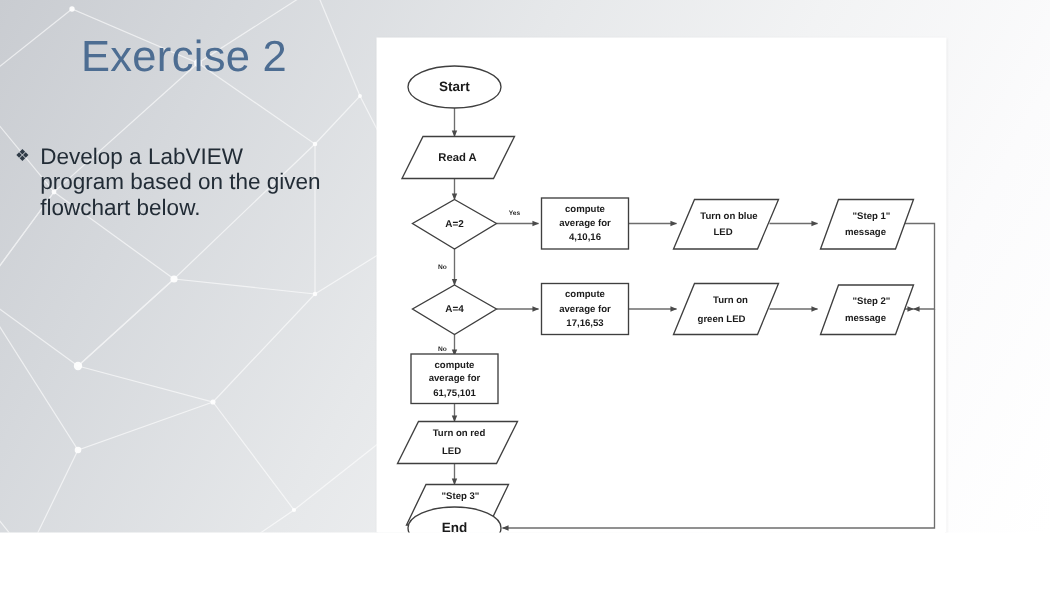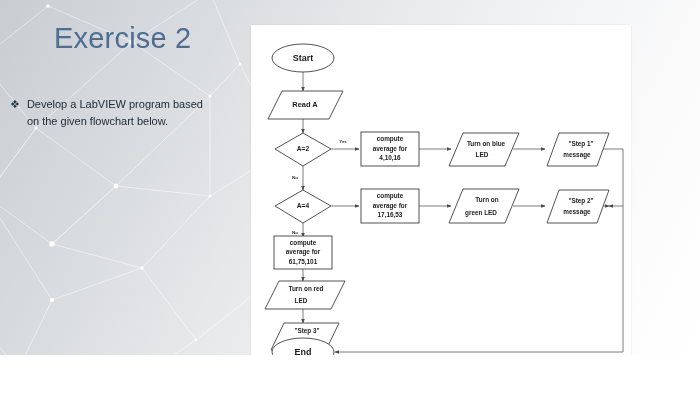--- a/index.html
+++ b/index.html
@@ -22,21 +22,21 @@
     font-size: 29px; font-weight: 400; letter-spacing: .2px;
     color: #4d6d92;
     font-family: "Liberation Sans", sans-serif;
   }
   
   #bullet-block {
     position: absolute; left: 10px; top: 96px; width: 208px;
     display: flex; gap: 7px;
   }
   #bullet-glyph { font-size: 11px; color: #2f3b47; line-height: 17px; flex: 0 0 auto; }
-  #bullet-text  { font-size: 11px; color: #222c36; line-height: 17px; }
+  #bullet-text  { font-size: 15px; color: #222c36; line-height: 17px; }
 
   
   #panel {
     position: absolute; left: 233px; top: 25px;
     width: 380px; height: 352px;
     background: #ffffff;
     box-shadow: 0 0 2px rgba(0,0,0,.10);
     margin-left: 18px;
   }
   #flow { position: absolute; left: 0; top: 0; width: 380px; height: 352px; }

